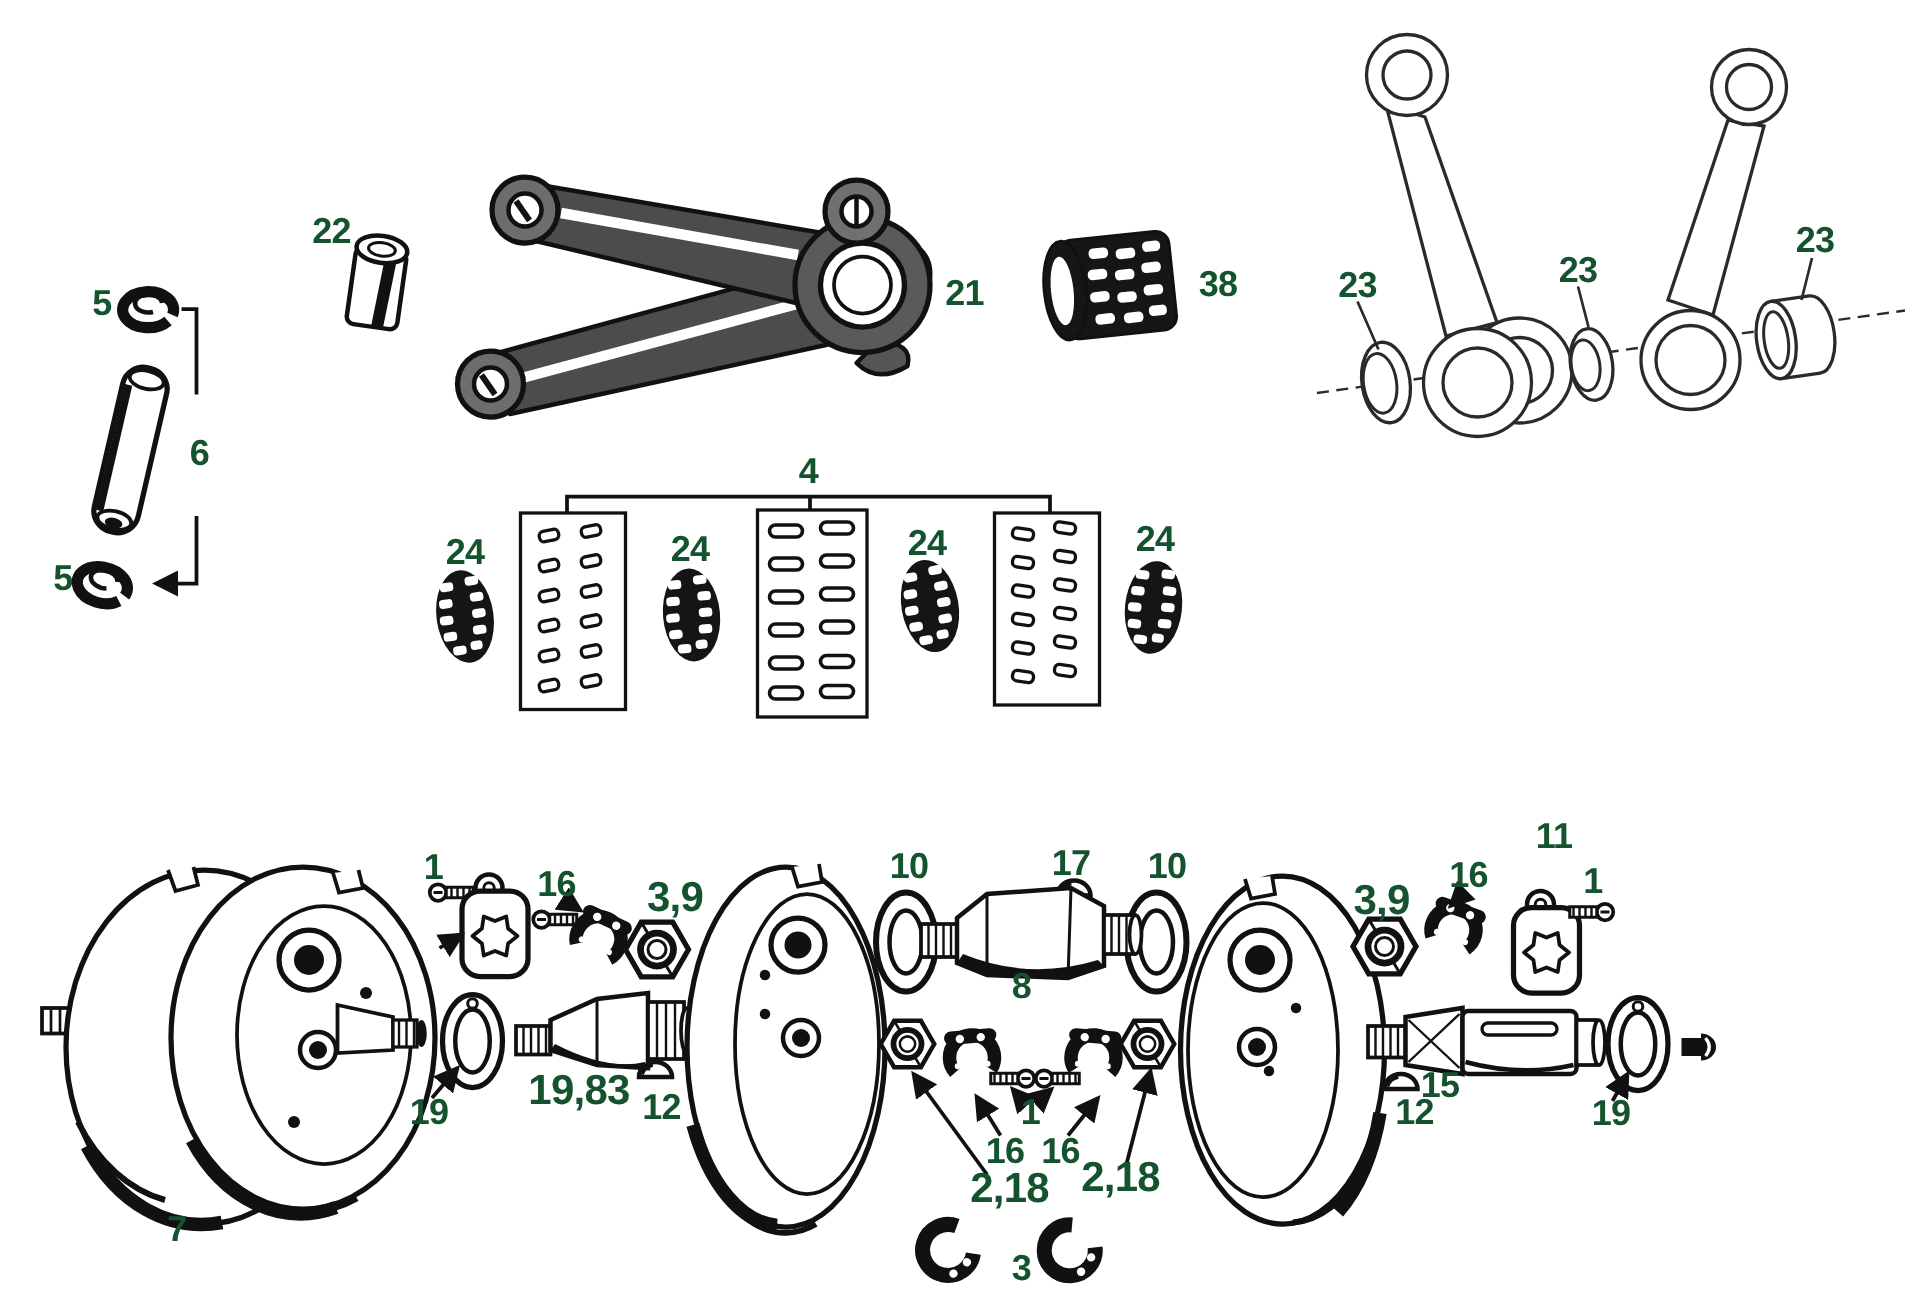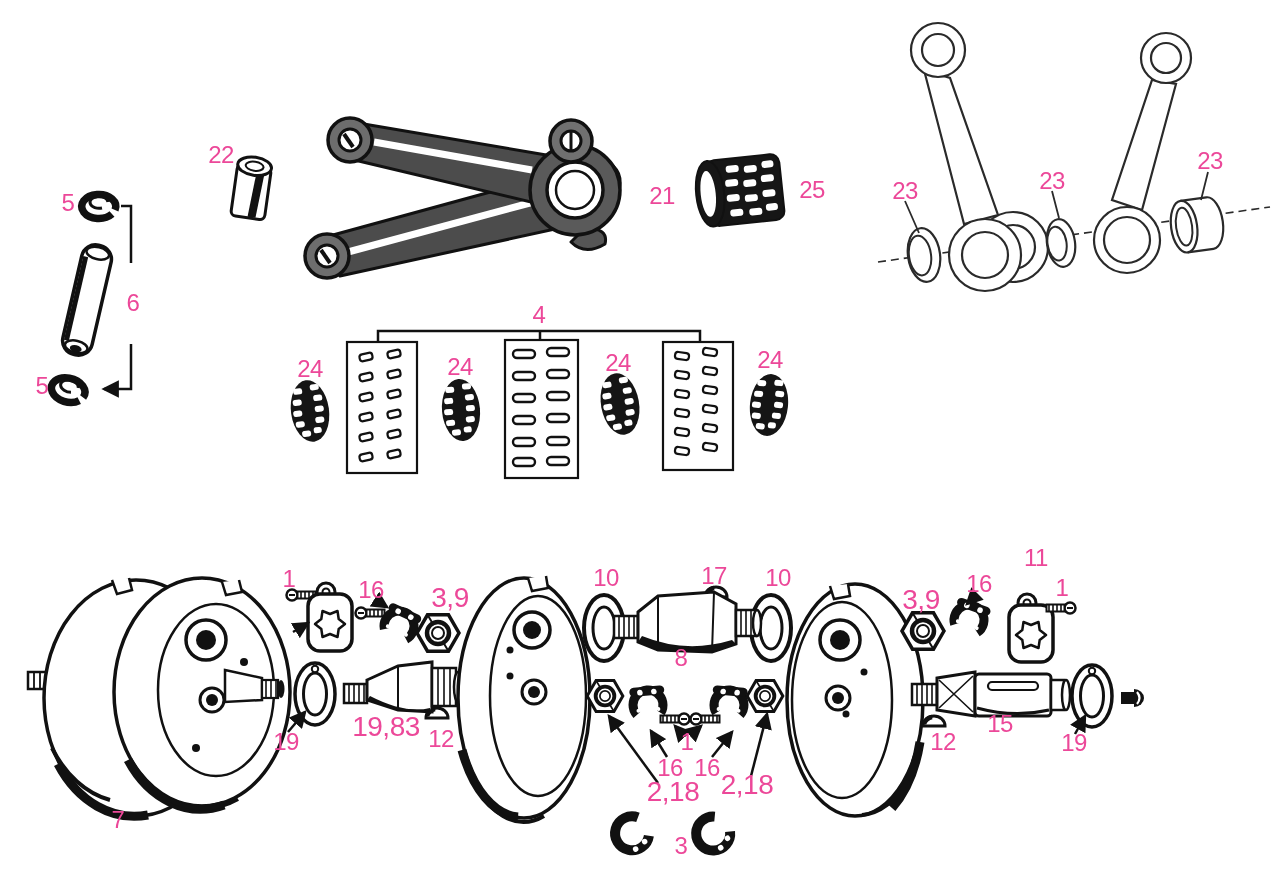--- a/index.html
+++ b/index.html
@@ -1,21 +1,21 @@
 <!DOCTYPE html>
 <html lang="en"><head>
 <meta charset="utf-8">
 <title>Diagram</title>
 <style>
   html,body{margin:0;padding:0;background:#fff;}
   .stage{position:relative;width:1280px;height:876px;background:#fff;overflow:hidden;
          font-family:"Liberation Sans",sans-serif;}
   .stage svg{position:absolute;left:0;top:0;}
-  .callout{position:absolute;transform:translate(-50%,-50%);font-weight:400;
-           font-size:24px;color:#ec4899;white-space:nowrap;letter-spacing:-0.5px;
+  .callout{position:absolute;transform:translate(-50%,-50%);font-weight:700;
+           font-size:24px;color:#14532d;white-space:nowrap;letter-spacing:-0.5px;
            line-height:1;user-select:none;}
   .callout.sm{font-size:28px;}
 </style>
 </head>
 <body>
 
 <div class="stage">
 
 <svg width="1280" height="876" viewBox="0 0 1280 876">
   <defs>
@@ -387,22 +387,22 @@
     <path d="M 692,734 L 701,726" marker-end="url(#arr)"></path>
     <path d="M 977,594 L 967,604" marker-end="url(#arr)"></path>
     <path d="M 1075,734 L 1085,716" marker-end="url(#arr)"></path>
   </g>
 </svg>
 
 <div class="callout" style="left:68px;top:203px">5</div>
 <div class="callout" style="left:133px;top:303px">6</div>
 <div class="callout" style="left:42px;top:386px">5</div>
 <div class="callout" style="left:221px;top:155px">22</div>
-<div class="callout" style="left:662px;top:196px">21</div>
-<div class="callout" style="left:812px;top:190px">25</div>
+<div class="callout" style="left:643px;top:196px">21</div>
+<div class="callout" style="left:812px;top:190px">38</div>
 <div class="callout" style="left:905px;top:191px">23</div>
 <div class="callout" style="left:1052px;top:181px">23</div>
 <div class="callout" style="left:1210px;top:161px">23</div>
 <div class="callout" style="left:539px;top:315px">4</div>
 <div class="callout" style="left:310px;top:369px">24</div>
 <div class="callout" style="left:460px;top:367px">24</div>
 <div class="callout" style="left:618px;top:363px">24</div>
 <div class="callout" style="left:770px;top:360px">24</div>
 <div class="callout" style="left:118px;top:820px">7</div>
 <div class="callout" style="left:289px;top:579px">1</div>
@@ -418,17 +418,17 @@
 <div class="callout" style="left:687px;top:742px">1</div>
 <div class="callout" style="left:670px;top:768px">16</div>
 <div class="callout" style="left:707px;top:768px">16</div>
 <div class="callout sm" style="left:673px;top:792px">2,18</div>
 <div class="callout sm" style="left:747px;top:785px">2,18</div>
 <div class="callout" style="left:681px;top:846px">3</div>
 <div class="callout sm" style="left:921px;top:600px">3,9</div>
 <div class="callout" style="left:979px;top:584px">16</div>
 <div class="callout" style="left:1036px;top:558px">11</div>
 <div class="callout" style="left:1062px;top:588px">1</div>
-<div class="callout" style="left:1000px;top:724px">15</div>
+<div class="callout" style="left:960px;top:724px">15</div>
 <div class="callout" style="left:943px;top:742px">12</div>
 <div class="callout" style="left:1074px;top:743px">19</div>
 
 </div>
 
 </body></html>

